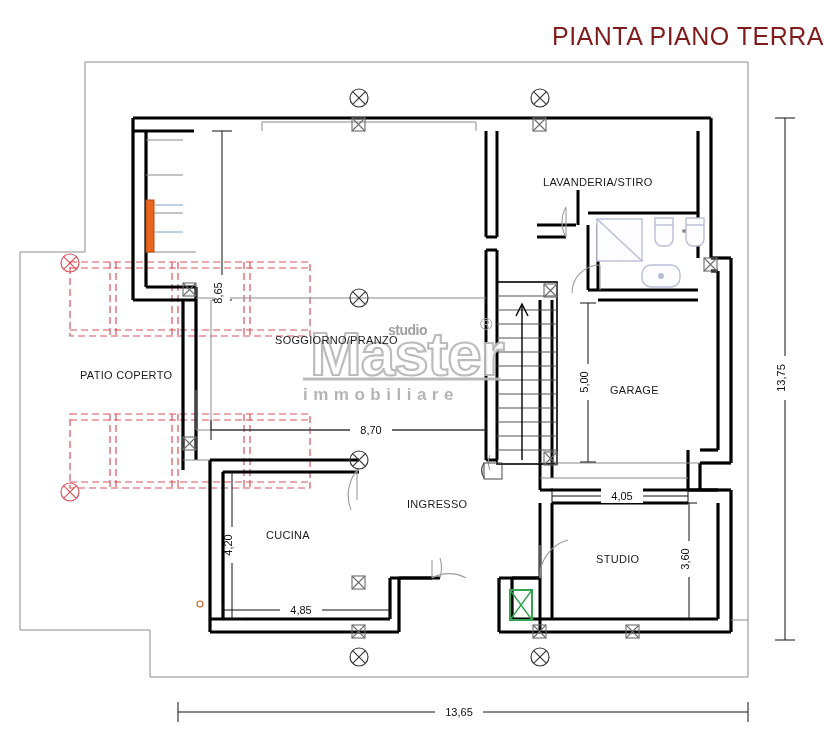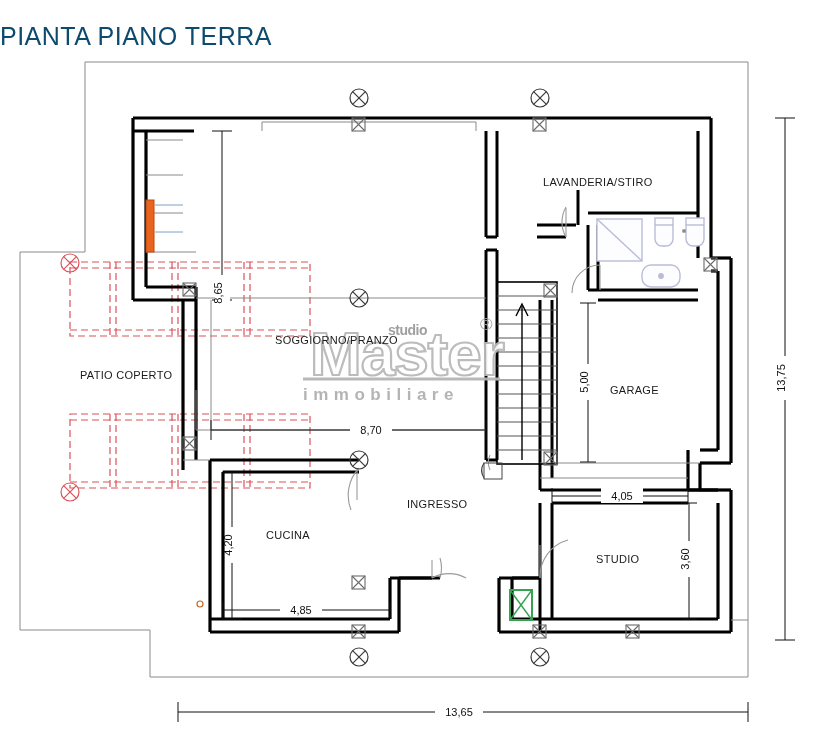--- a/index.html
+++ b/index.html
@@ -18,24 +18,24 @@
     position: relative;
     width: 824px;
     height: 749px;
     background: #ffffff;
   }
   #plan-title {
     position: absolute;
     top: 22px;
     left: 0;
     width: 824px;
-    text-align: left;
+    text-align: right;
     font-size: 25px;
     letter-spacing: 0.5px;
-    color: #0c4a6e;
+    color: #7f1d1d;
     font-family: "Liberation Sans", sans-serif;
   }
   svg#plan-svg {
     position: absolute;
     top: 0;
     left: 0;
   }
   .room-label {
     font-family: "Liberation Sans", sans-serif;
     font-size: 11px;

